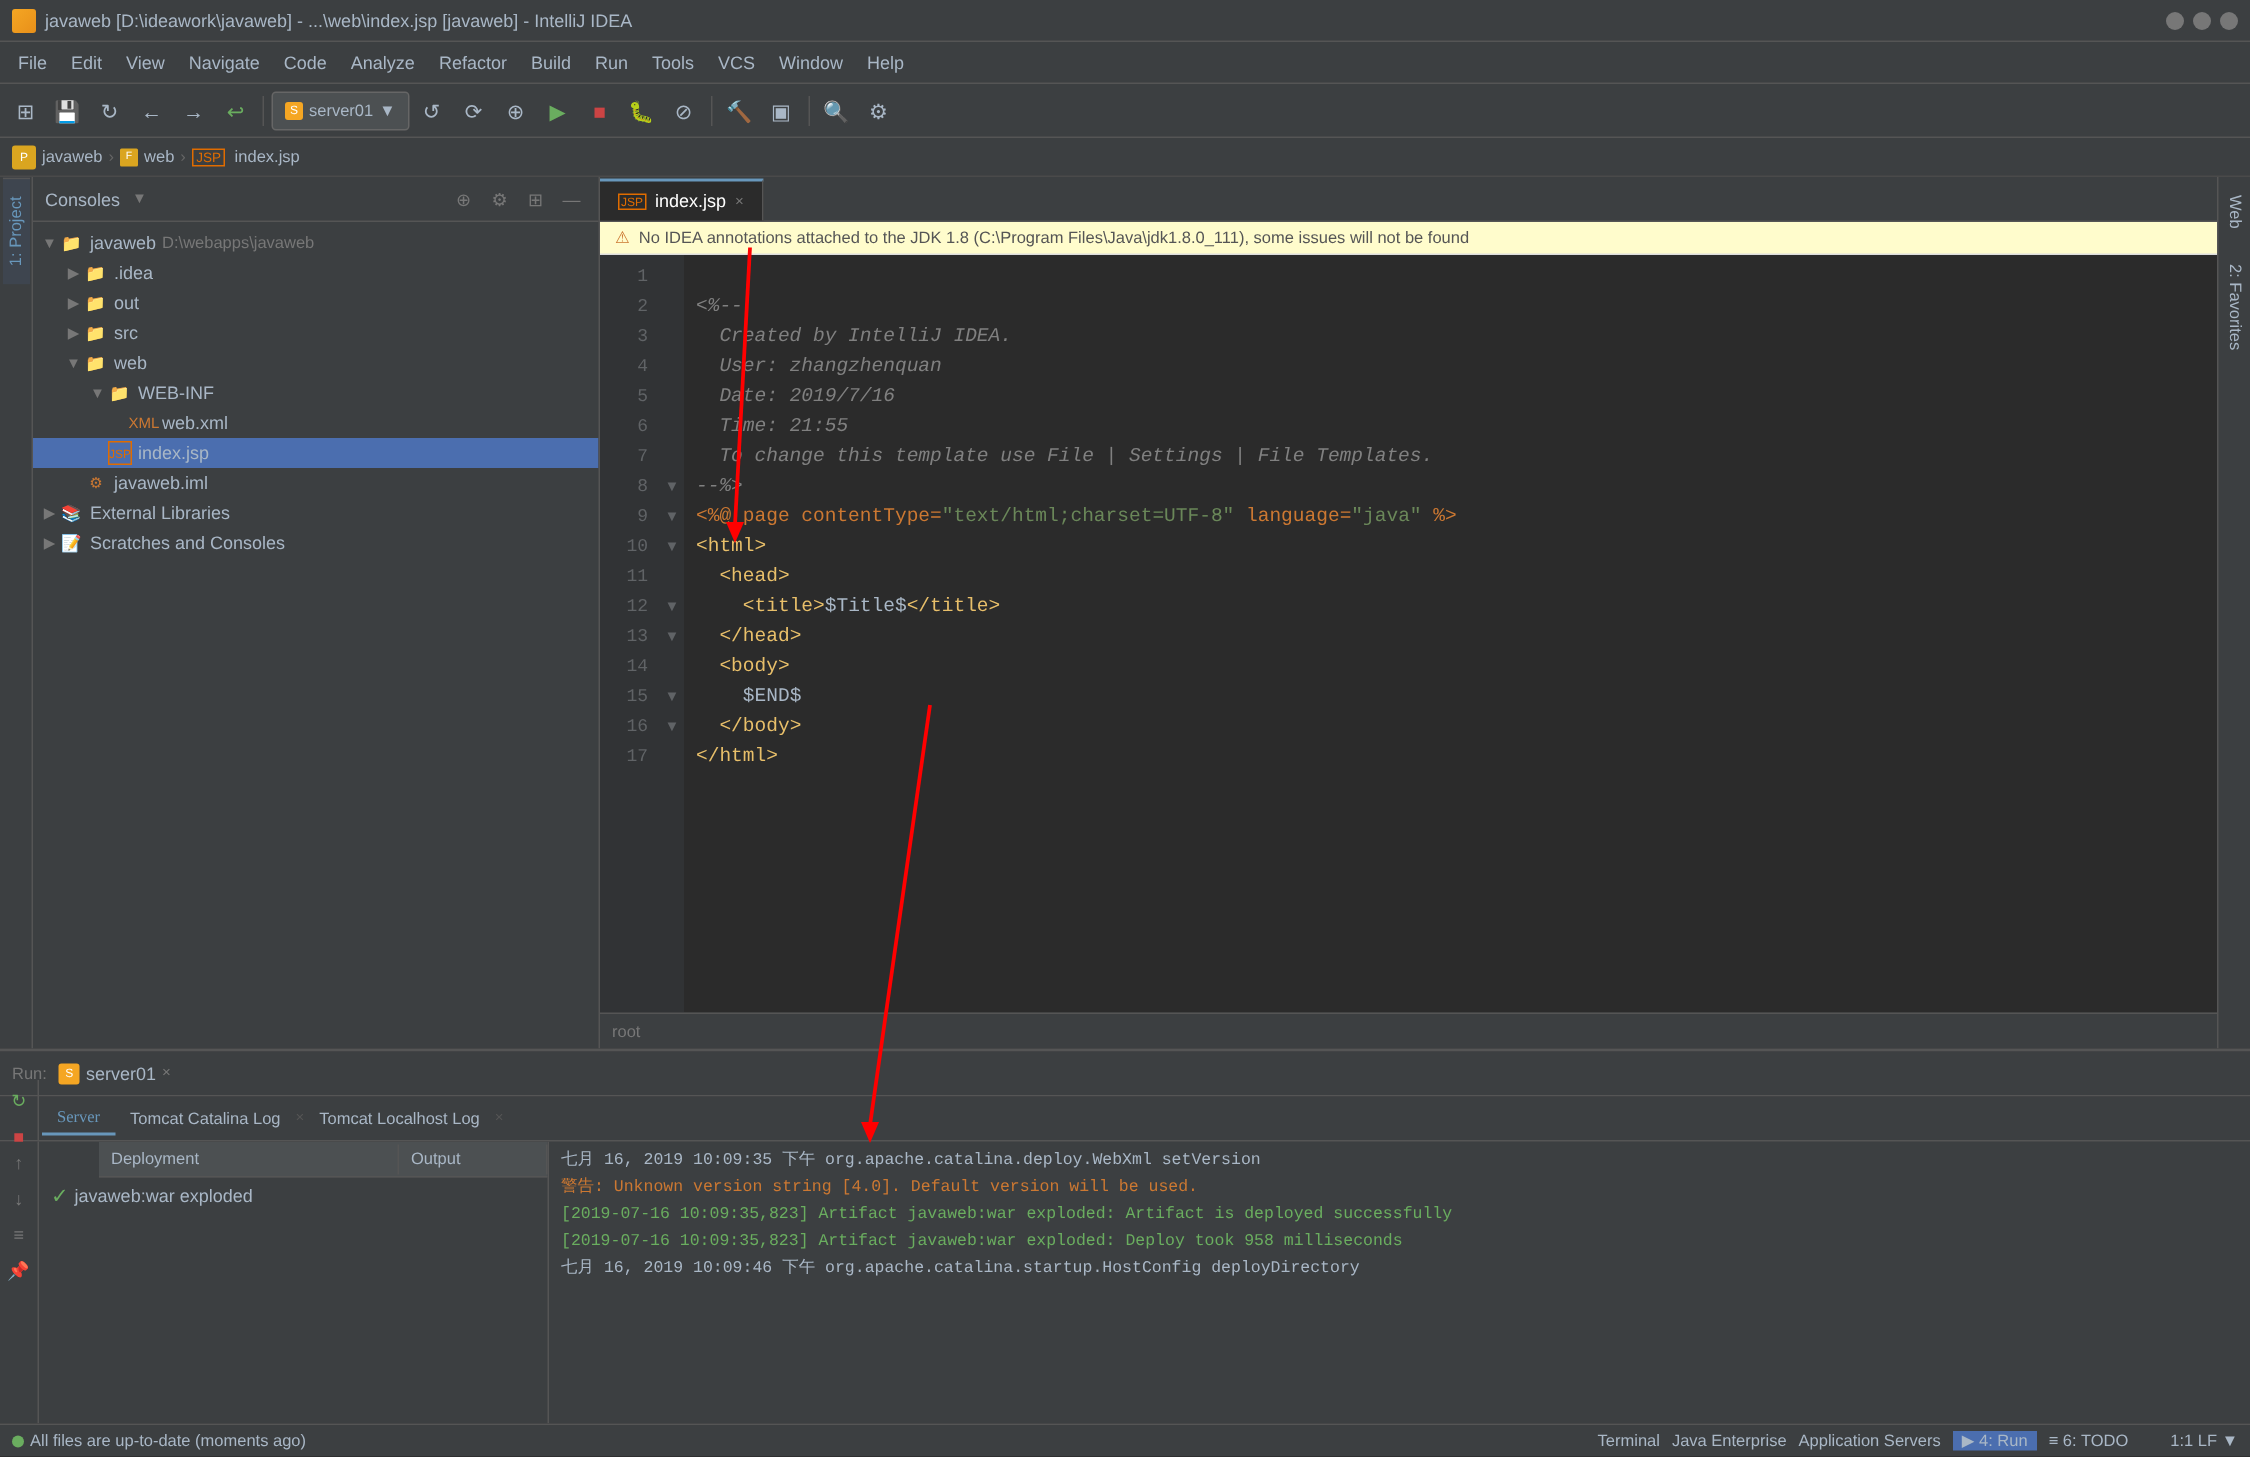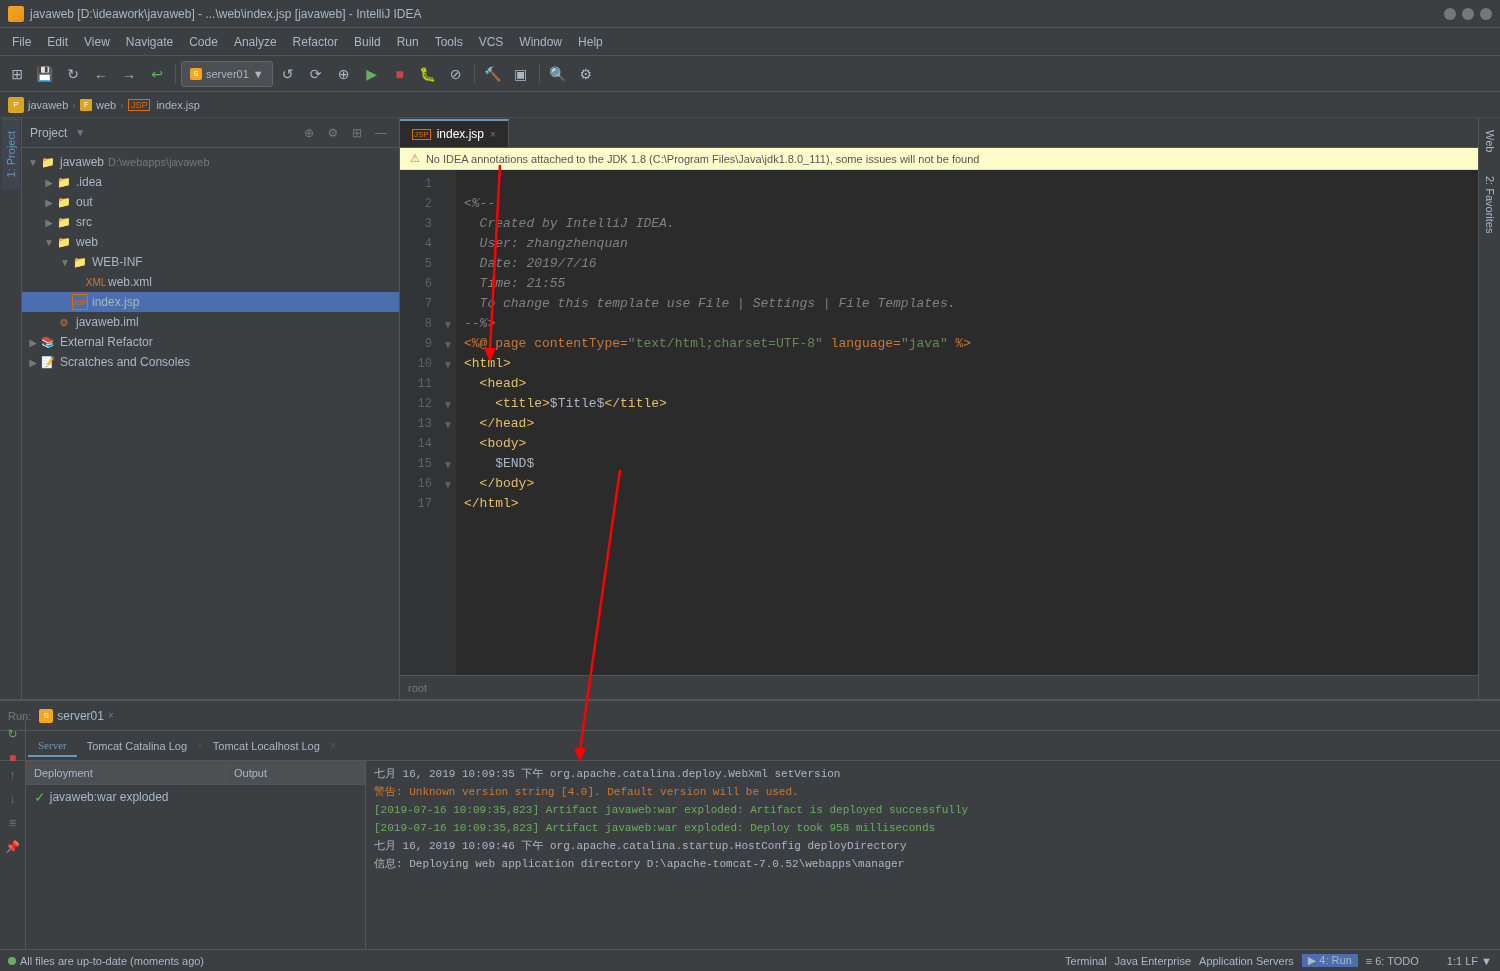--- a/index.html
+++ b/index.html
@@ -77,21 +77,21 @@
     #run-tabs { height: 30px; background: #3c3f41; display: flex; align-items: center; padding: 0 8px; gap: 8px; border-bottom: 1px solid #555; }
     .run-tab-label { font-size: 11px; color: #777; }
     .run-server-tab { display: flex; align-items: center; gap: 4px; }
     .run-close { font-size: 10px; color: #777; cursor: pointer; }
     #run-toolbar { height: 30px; background: #3c3f41; display: flex; align-items: center; padding: 0 4px; gap: 2px; border-bottom: 1px solid #555; }
     .run-sub-tab { padding: 4px 10px; font-size: 11px; color: #a9b7c6; cursor: pointer; }
     .run-sub-tab.active { border-bottom: 2px solid #6897bb; color: #6897bb; font-family: Liberation Serif, serif; }
     
     #deployment-output { display: flex; flex: 1; overflow: hidden; }
     #deployment-panel { width: 350px; border-right: 1px solid #555; display: flex; flex-direction: column; }
-    #deployment-header { display: flex; height: 24px; background: #3c3f41; align-items: center; }
+    #deployment-header { display: flex; height: 24px; background: #3c3f41; align-items: center; margin-left: 40px; }
     .dep-col-header { padding: 4px 8px; font-size: 11px; color: #a9b7c6; border-right: 1px solid #555; }
     .dep-col-deploy { width: 200px; }
     .dep-col-output { flex: 1; }
     
     #deployment-list { flex: 1; overflow-y: auto; }
     .dep-item { display: flex; align-items: center; padding: 4px 8px; gap: 4px; }
     .dep-status-green { color: #6aad5f; font-size: 14px; }
     .dep-name { color: #a9b7c6; font-size: 12px; }
     
     #output-panel { flex: 1; overflow-y: auto; padding: 4px 8px; font-family: 'Courier New', monospace; font-size: 11px; }
@@ -191,21 +191,21 @@
 
   <div id="main" style="display:flex; height:calc(971px - 28px - 28px - 36px - 26px - 22px - 250px);">
 
     <div id="far-left">
       <div class="far-left-tab active">1: Project</div>
     </div>
 
     <div id="sidebar" style="width:378px;">
       <div id="sidebar-header">
         <div class="panel-title">
-          <span>Project</span>
+          <span>Consoles</span>
           <span style="font-size:10px;color:#777;margin-left:4px;">▼</span>
         </div>
         <div class="panel-actions">
           <div class="panel-action-btn" title="Locate in Project">⊕</div>
           <div class="panel-action-btn" title="Settings">⚙</div>
           <div class="panel-action-btn" title="Expand All">⊞</div>
           <div class="panel-action-btn" title="Hide">—</div>
         </div>
       </div>
       <div id="project-tree">
@@ -261,21 +261,21 @@
 
         <div class="tree-item" style="padding-left:20px;">
           <span class="tree-arrow" style="visibility:hidden;">▶</span>
           <span class="tree-icon" style="color:#cc7832;font-size:10px;">⚙</span>
           <span class="tree-label">javaweb.iml</span>
         </div>
 
         <div class="tree-item" style="padding-left:4px;">
           <span class="tree-arrow">▶</span>
           <span class="tree-icon" style="color:#6897bb;">📚</span>
-          <span class="tree-label">External Refactor</span>
+          <span class="tree-label">External Libraries</span>
         </div>
 
         <div class="tree-item" style="padding-left:4px;">
           <span class="tree-arrow">▶</span>
           <span class="tree-icon" style="color:#6897bb;">📝</span>
           <span class="tree-label">Scratches and Consoles</span>
         </div>
       </div>
     </div>
 
@@ -414,21 +414,20 @@
           </div>
         </div>
       </div>
 
       <div id="output-panel">
         <div class="output-line">七月 16, 2019 10:09:35 下午 org.apache.catalina.deploy.WebXml setVersion</div>
         <div class="output-line output-warning">警告: Unknown version string [4.0]. Default version will be used.</div>
         <div class="output-line output-info">[2019-07-16 10:09:35,823] Artifact javaweb:war exploded: Artifact is deployed successfully</div>
         <div class="output-line output-info">[2019-07-16 10:09:35,823] Artifact javaweb:war exploded: Deploy took 958 milliseconds</div>
         <div class="output-line">七月 16, 2019 10:09:46 下午 org.apache.catalina.startup.HostConfig deployDirectory</div>
-        <div class="output-line">信息: Deploying web application directory D:\apache-tomcat-7.0.52\webapps\manager</div>
       </div>
     </div>
   </div>
 
   <div id="status-bar" style="position:absolute;bottom:0;left:0;right:0;height:22px;background:#3c3f41;display:flex;align-items:center;padding:0 8px;border-top:1px solid #555;font-size:11px;color:#a9b7c6;">
     <div class="status-item">
       <span class="status-green-dot"></span>
       <span>All files are up-to-date (moments ago)</span>
     </div>
     <div style="margin-left:auto;display:flex;gap:0;">

